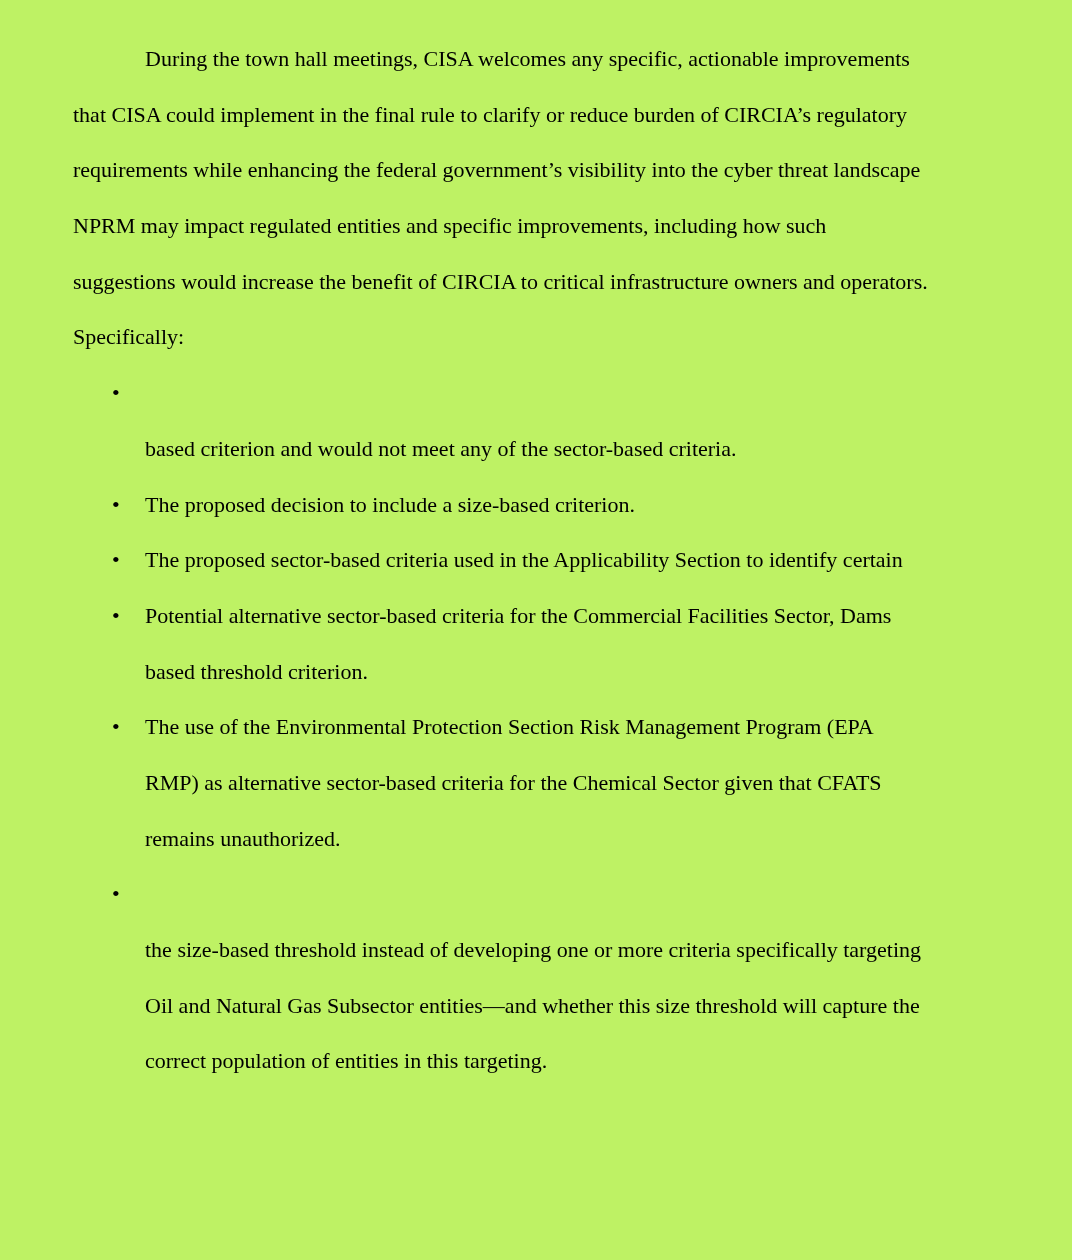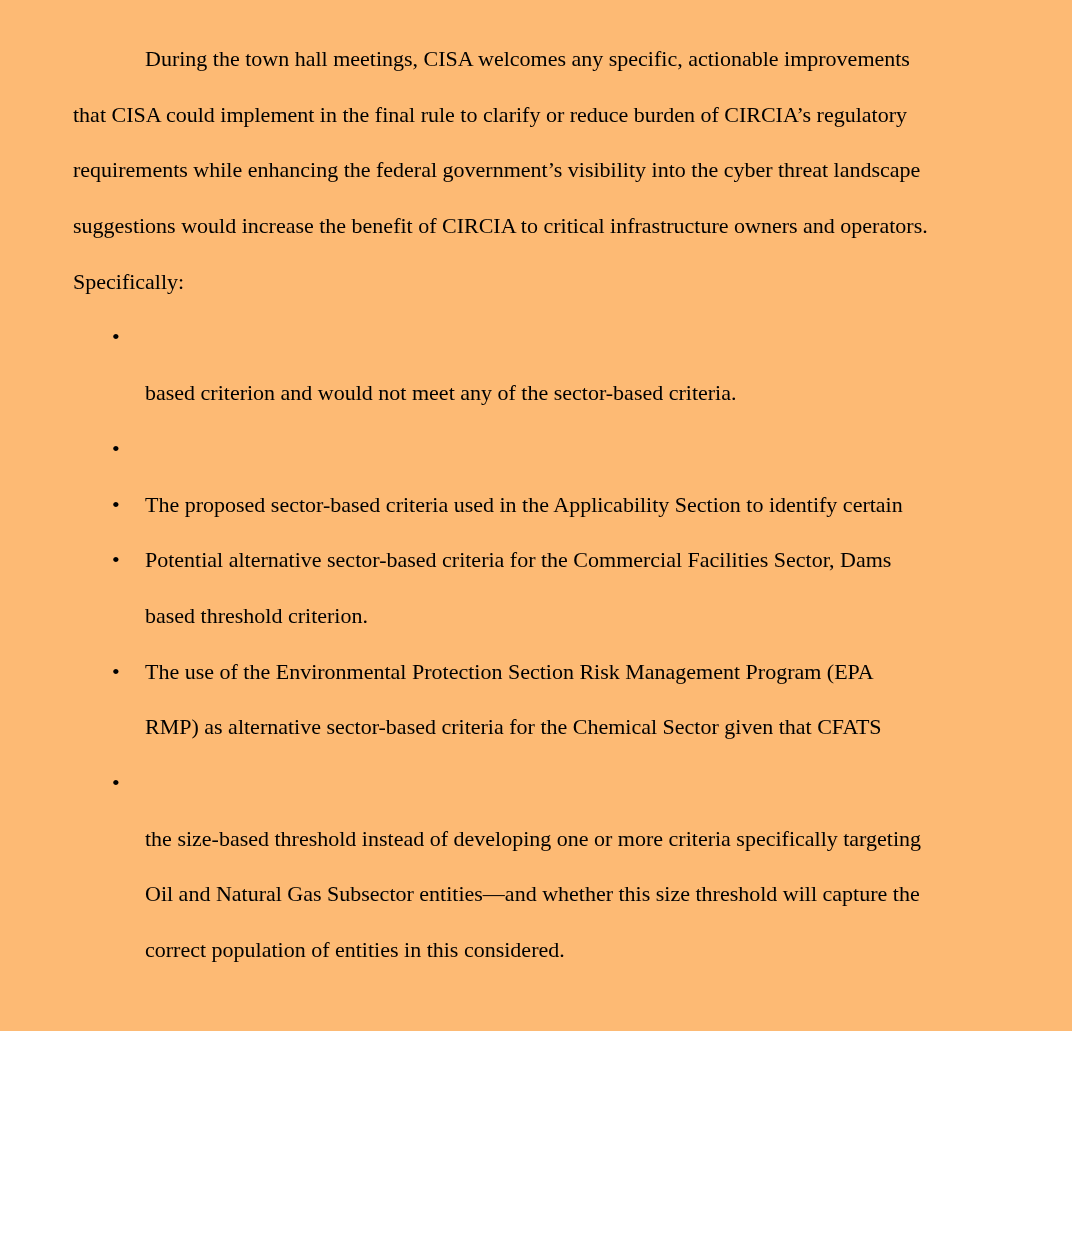--- a/index.html
+++ b/index.html
@@ -11,22 +11,22 @@
     height: 1260px;
     background: #ffffff;
     font-family: "Liberation Serif", "DejaVu Serif", serif;
     font-size: 22px;
     color: #000000;
     overflow: hidden;
   }
   .page {
     position: relative;
     width: 1072px;
-    height: 1031px;
-    background: #fdba74;
+    height: 1260px;
+    background: #bef264;
   }
   .content {
     position: absolute;
     left: 73px;
     top: 31px;
     width: 955px;
   }
   .line {
     line-height: 55.7px;
     height: 55.7px;
@@ -48,43 +48,45 @@
 </style>
 </head>
 <body>
 
 <div class="page">
   <div class="content">
     <div id="paragraph" class="paragraph">
         <div class="line first-indent">During the town hall meetings, CISA welcomes any specific, actionable improvements</div>
         <div class="line">that CISA could implement in the final rule to clarify or reduce burden of CIRCIA’s regulatory</div>
         <div class="line">requirements while enhancing the federal government’s visibility into the cyber threat landscape</div>
+        <div class="line">NPRM may impact regulated entities and specific improvements, including how such</div>
         <div class="line">suggestions would increase the benefit of CIRCIA to critical infrastructure owners and operators.</div>
         <div class="line">Specifically:</div>
       </div>
     <div id="bullet-list" class="bullet-list">
         <div class="bullet-item">
           <div class="line bullet-line"><span class="dot">•</span></div>
           <div class="line bullet-line"><span>based criterion and would not meet any of the sector-based criteria.</span></div>
         </div>
         <div class="bullet-item">
-          <div class="line bullet-line"><span class="dot">•</span></div>
+          <div class="line bullet-line"><span class="dot">•</span><span>The proposed decision to include a size-based criterion.</span></div>
         </div>
         <div class="bullet-item">
           <div class="line bullet-line"><span class="dot">•</span><span>The proposed sector-based criteria used in the Applicability Section to identify certain</span></div>
         </div>
         <div class="bullet-item">
           <div class="line bullet-line"><span class="dot">•</span><span>Potential alternative sector-based criteria for the Commercial Facilities Sector, Dams</span></div>
           <div class="line bullet-line"><span>based threshold criterion.</span></div>
         </div>
         <div class="bullet-item">
           <div class="line bullet-line"><span class="dot">•</span><span>The use of the Environmental Protection Section Risk Management Program (EPA</span></div>
           <div class="line bullet-line"><span>RMP) as alternative sector-based criteria for the Chemical Sector given that CFATS</span></div>
+          <div class="line bullet-line"><span>remains unauthorized.</span></div>
         </div>
         <div class="bullet-item">
           <div class="line bullet-line"><span class="dot">•</span></div>
           <div class="line bullet-line"><span>the size-based threshold instead of developing one or more criteria specifically targeting</span></div>
           <div class="line bullet-line"><span>Oil and Natural Gas Subsector entities—and whether this size threshold will capture the</span></div>
-          <div class="line bullet-line"><span>correct population of entities in this considered.</span></div>
+          <div class="line bullet-line"><span>correct population of entities in this targeting.</span></div>
         </div>
       </div>
   </div>
 </div>
 
 </body></html>

